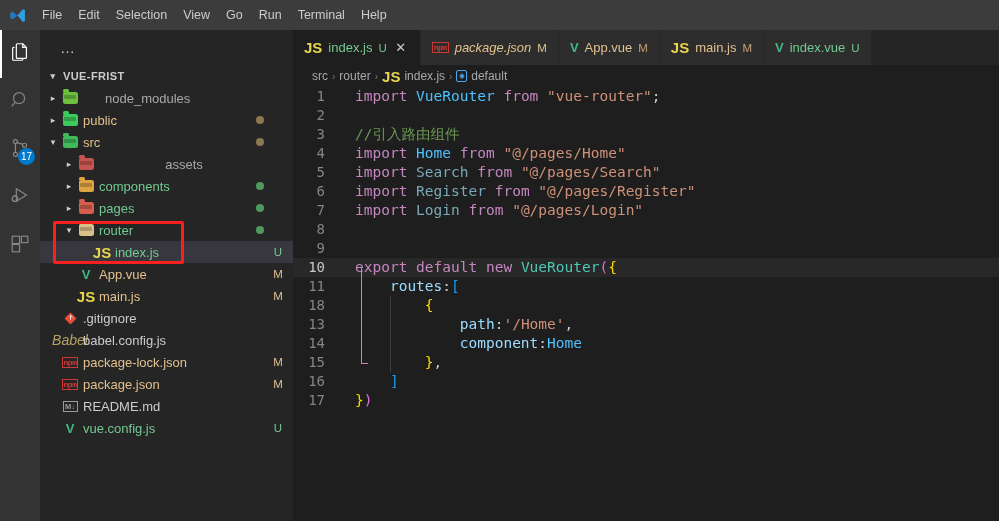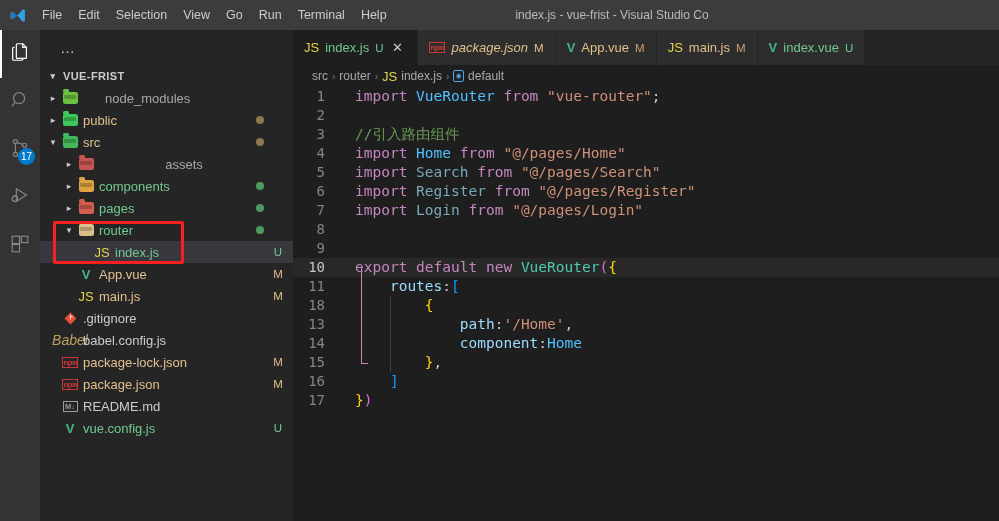--- a/index.html
+++ b/index.html
@@ -82,21 +82,21 @@
   
   .folder { width: 15px; height: 12px; border-radius: 1.5px 2.5px 2.5px 2.5px; position: relative; }
   .folder::before {
     content: ""; position: absolute; top: -3px; left: 0; width: 6px; height: 3px;
     border-radius: 1.5px 1.5px 0 0; background: inherit;
   }
   .folder::after {
     content: ""; position: absolute; left: 1.5px; top: 2.5px; right: 1.5px; bottom: 5px;
     background: rgba(0,0,0,.22); border-radius: 1px;
   }
-  .fileglyph { font-size: 13px; font-weight: normal; font-family: "Liberation Sans", sans-serif; }
+  .fileglyph { font-size: 15px; font-weight: bold; font-family: "Liberation Sans", sans-serif; }
   .vue-glyph { font-size: 13px; font-weight: bold; line-height: 1; }
 
   
   .editorgroup { flex: 1; display: flex; flex-direction: column; min-width: 0; background: #1e1e1e; }
   .tabbar { height: 35px; flex: 0 0 35px; background: #252526; display: flex; position: relative; }
   .tabbar::after {
     content: ""; position: absolute; left: 0; right: 0; bottom: 0; height: 0;
   }
   .tab {
     display: flex; align-items: center; gap: 6px; padding: 0 11px; height: 35px;
@@ -181,21 +181,20 @@
     <div class="menubar">
       <div class="menu-item">File</div>
       <div class="menu-item">Edit</div>
       <div class="menu-item">Selection</div>
       <div class="menu-item">View</div>
       <div class="menu-item">Go</div>
       <div class="menu-item">Run</div>
       <div class="menu-item">Terminal</div>
       <div class="menu-item">Help</div>
     </div>
-    <div class="window-title">index.js - vue-frist - Visual Studio Co</div>
   </div>
 
   <div class="body">
 
     <div class="activitybar">
       <div class="act-item active">
         <span>
           <svg width="22" height="22" viewBox="0 0 24 24" fill="none" stroke="currentColor" stroke-width="1.3">
             <path d="M9 3h6l4 4v11a1 1 0 0 1-1 1h-9a1 1 0 0 1-1-1V4a1 1 0 0 1 1-1z"></path>
             <path d="M15 3v4h4"></path>

